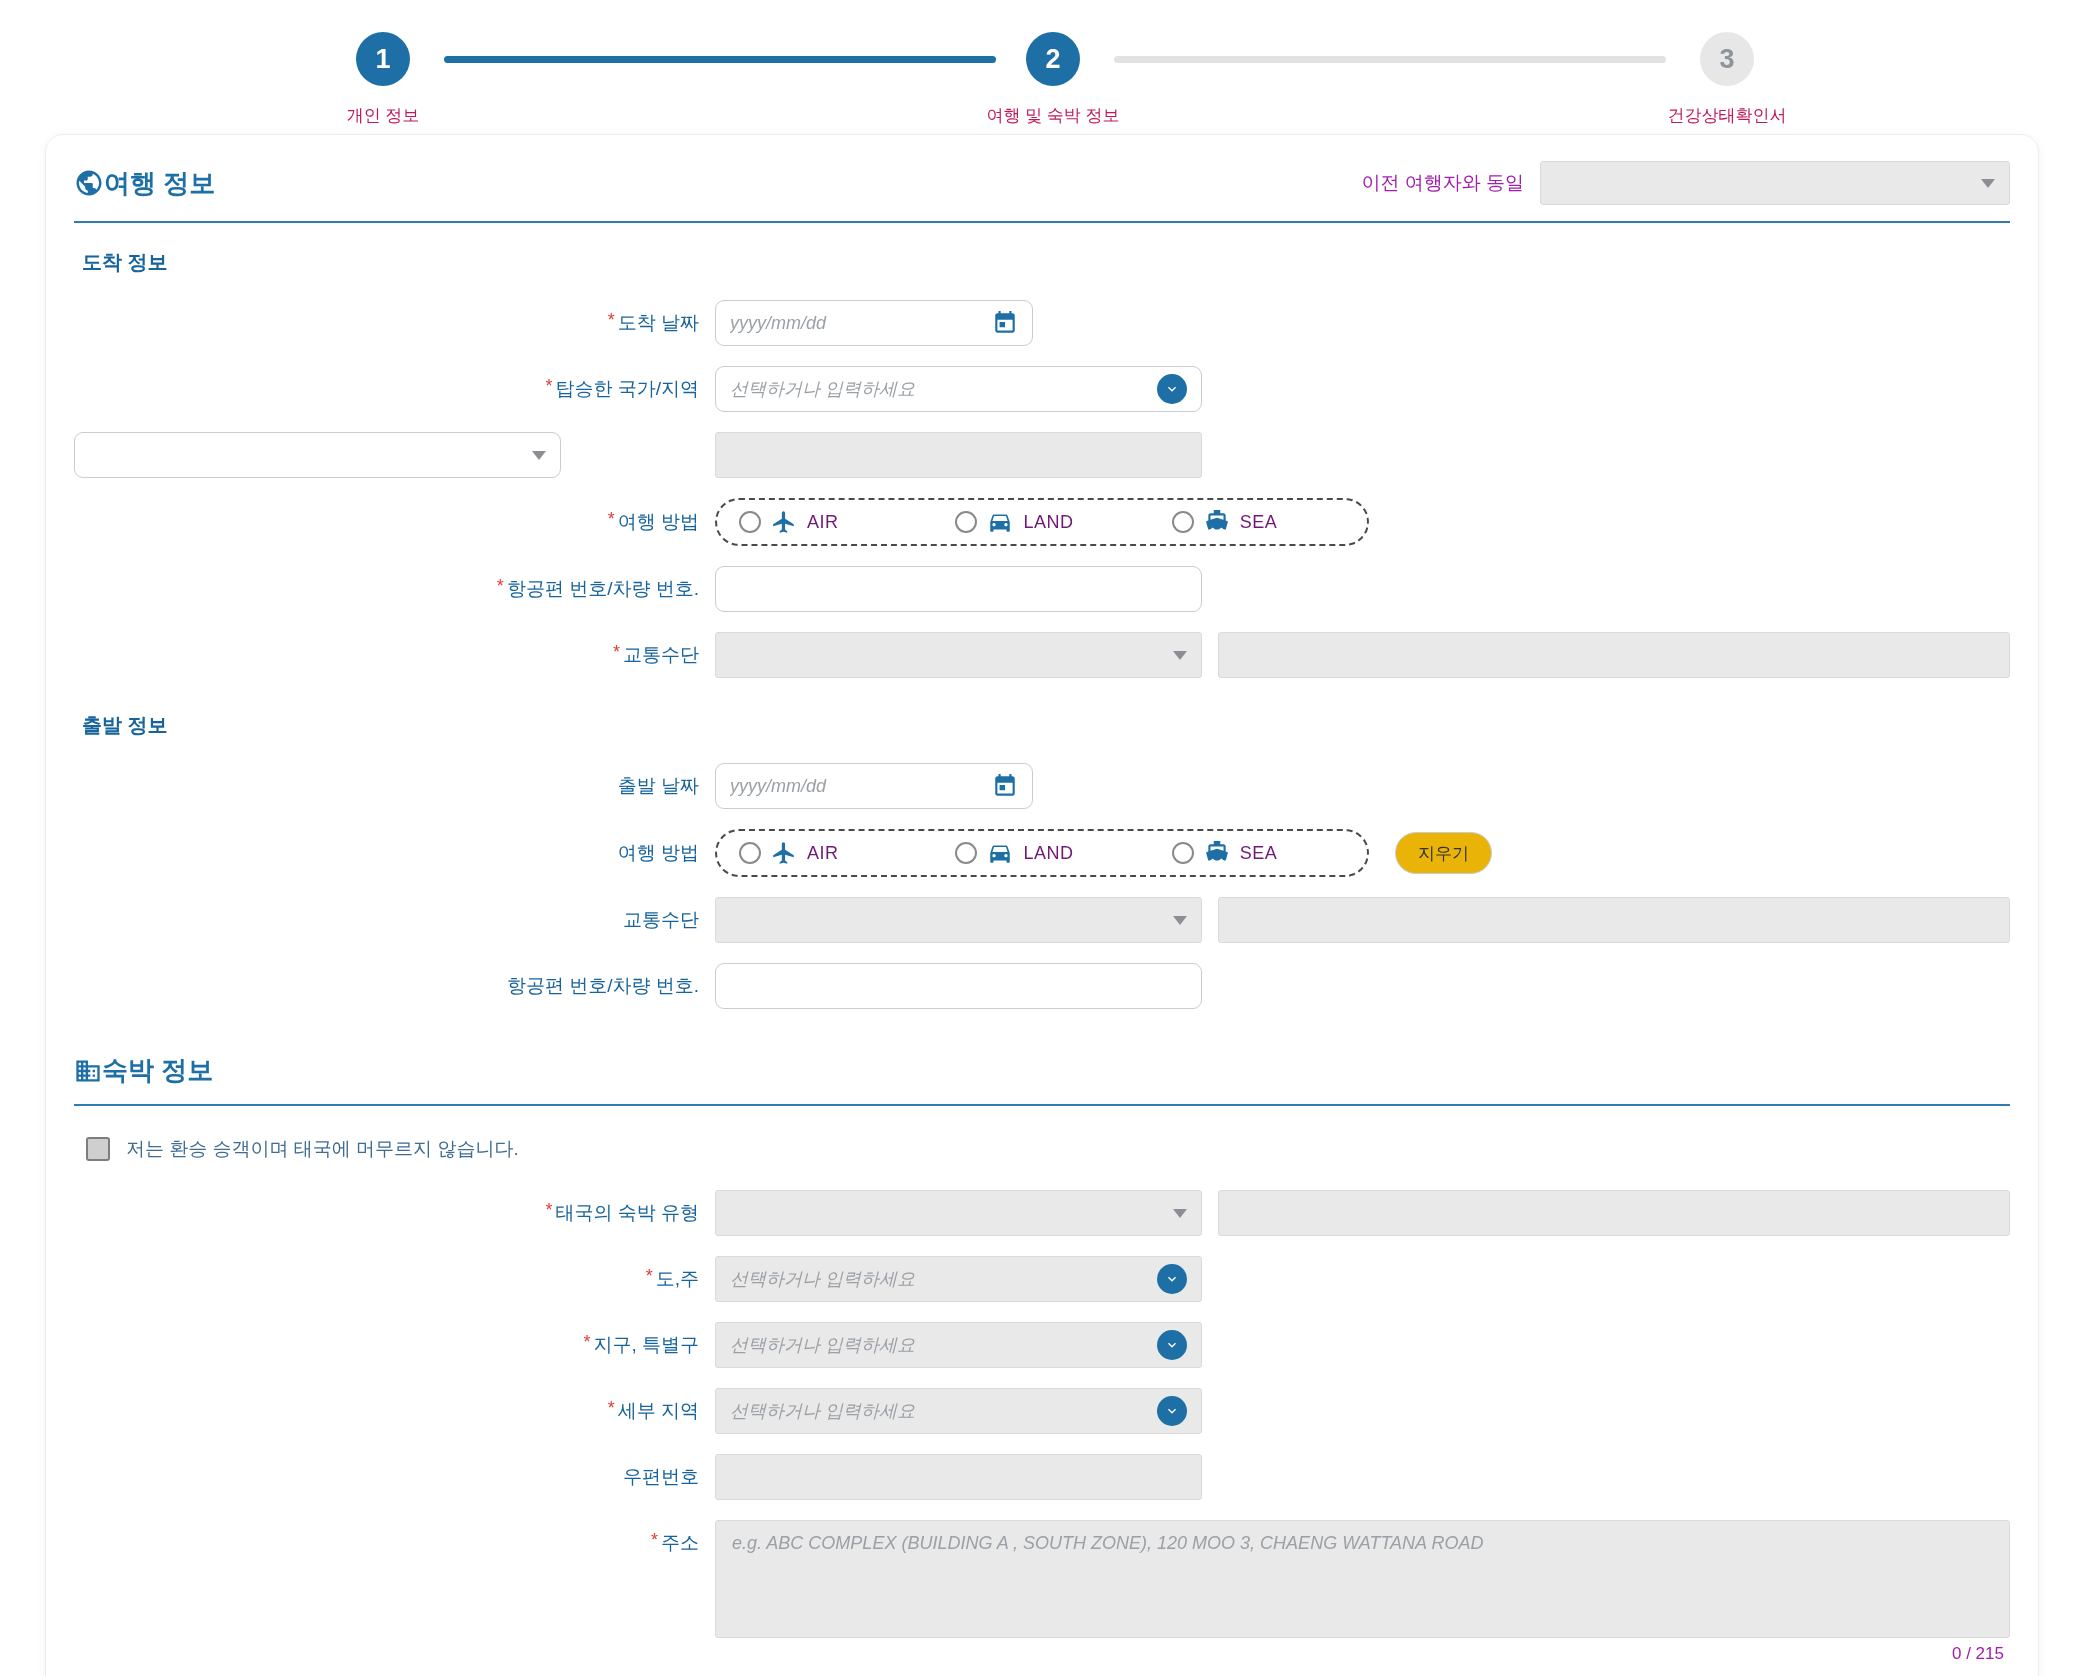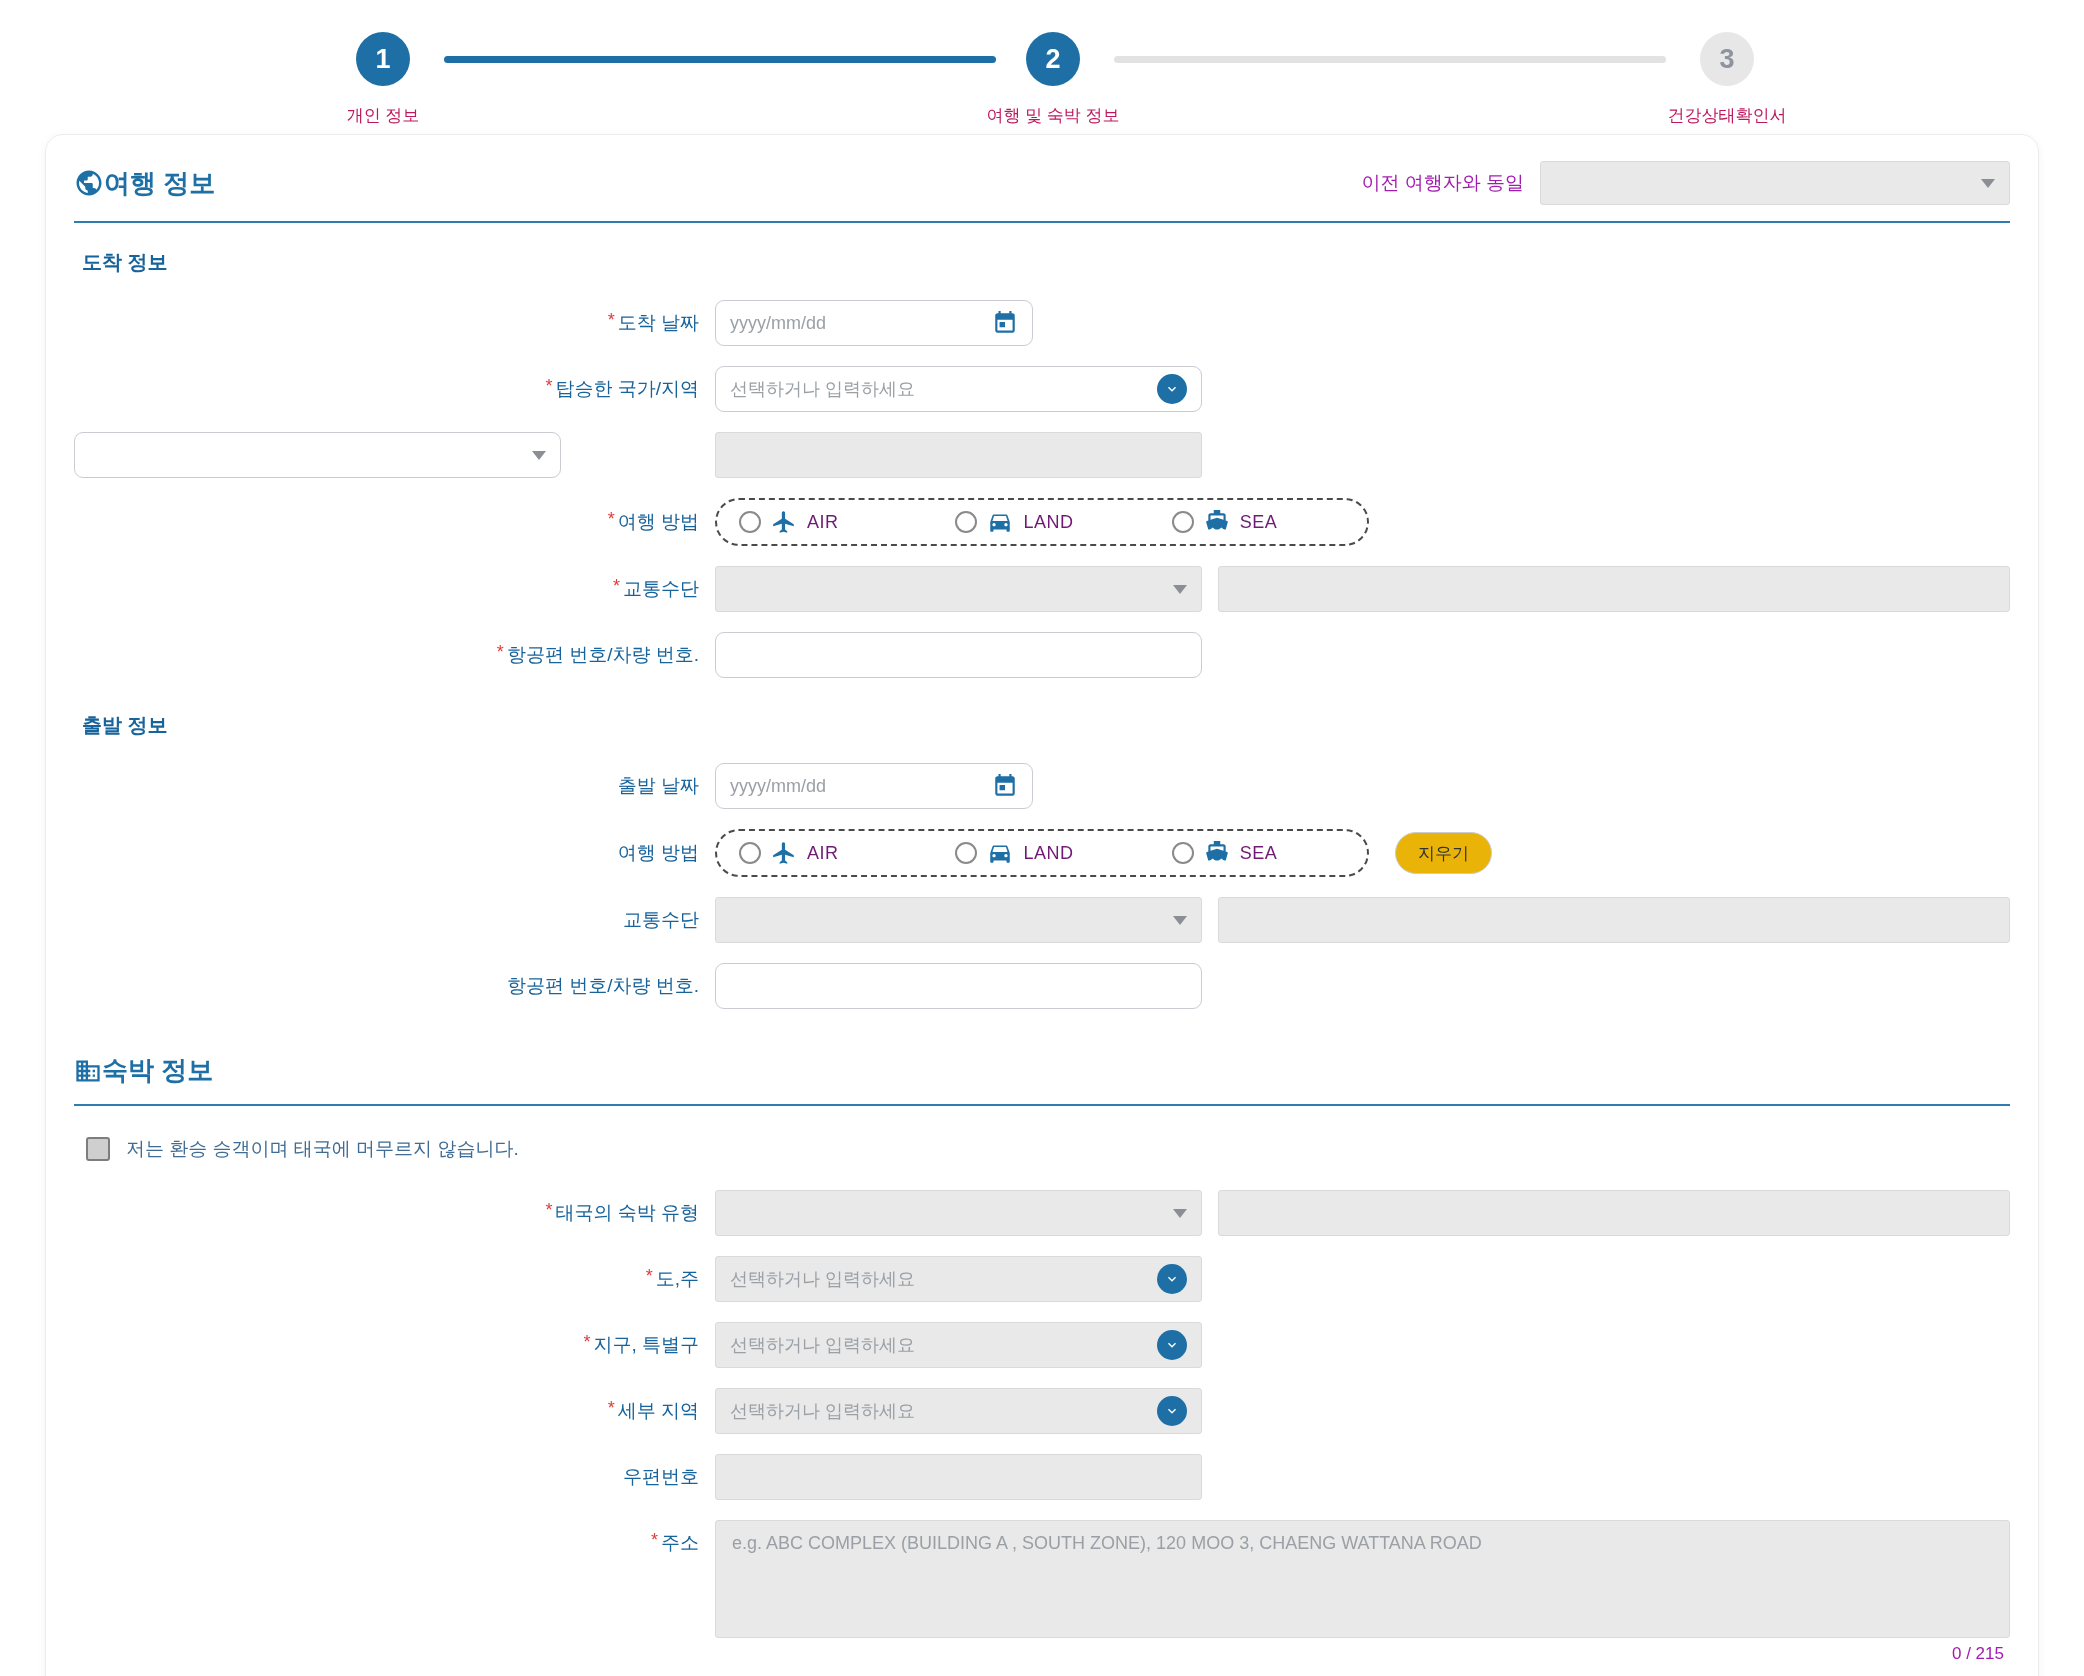--- a/index.html
+++ b/index.html
@@ -31,21 +31,21 @@
 
   
   .row { display:grid; grid-template-columns:625px 487px 1fr; column-gap:16px;
     align-items:center; margin-bottom:20px; }
   .f-label { text-align:right; font-size:19px; color:#17639b; white-space:nowrap; }
   .req { color:#e23b3b; margin-right:3px; font-size:18px; vertical-align:3px; }
 
   .input-white { position:relative; display:flex; align-items:center; height:46px;
     border:1px solid #c9ccd1; border-radius:9px; background:#fff; padding:0 14px; }
   .input-date { width:318px; }
-  .placeholder { color:#9aa0a5; font-size:18px; flex:1; overflow:hidden; white-space:nowrap; }
+  .placeholder { font-style:italic; color:#9aa0a5; font-size:18px; flex:1; overflow:hidden; white-space:nowrap; }
   .combo-white { width:487px; }
   .select-white { width:487px; justify-content:flex-end; }
   .gray-box { background:#e9e9e9; border:1px solid #dadada; border-radius:3px; height:46px; }
   .select-gray { display:flex; align-items:center; justify-content:flex-end; width:487px; padding:0 14px; }
   .combo-gray { display:flex; align-items:center; width:487px; padding:0 14px; position:relative; }
   .side-gray { width:100%; }
   .caret { width:0; height:0; border-left:7px solid transparent; border-right:7px solid transparent;
     border-top:9px solid #8b8f94; }
   .chev-circle { width:30px; height:30px; border-radius:50%; background:#1d6fa5;
     display:flex; align-items:center; justify-content:center; flex:none; }
@@ -186,34 +186,34 @@
               </svg>
           </span>
           <span class="mode-text">SEA</span>
         </div>
       </div>
     </div>
   </div>
 
   <div class="row">
     <div class="f-label">
+      <span class="req">*</span><span>항공편 번호/차량 번호.</span>
+    </div>
+    <div class="input-white combo-white"></div>
+    <div></div>
+  </div>
+
+  <div class="row">
+    <div class="f-label">
       <span class="req">*</span><span>교통수단</span>
     </div>
     <div class="gray-box select-gray">
       <span class="caret"></span>
     </div>
     <div class="gray-box side-gray"></div>
-  </div>
-
-  <div class="row">
-    <div class="f-label">
-      <span class="req">*</span><span>항공편 번호/차량 번호.</span>
-    </div>
-    <div class="input-white combo-white"></div>
-    <div></div>
   </div>
 
   <div class="subsection-title" style="margin-top:34px;">출발 정보</div>
 
   <div class="row">
     <div class="f-label"><span>출발 날짜</span></div>
     <div class="input-white input-date">
       <span class="placeholder">yyyy/mm/dd</span>
       <span>
         <svg class="icon-svg" width="26" height="26" viewBox="0 0 24 24" fill="#1d6fa5">

